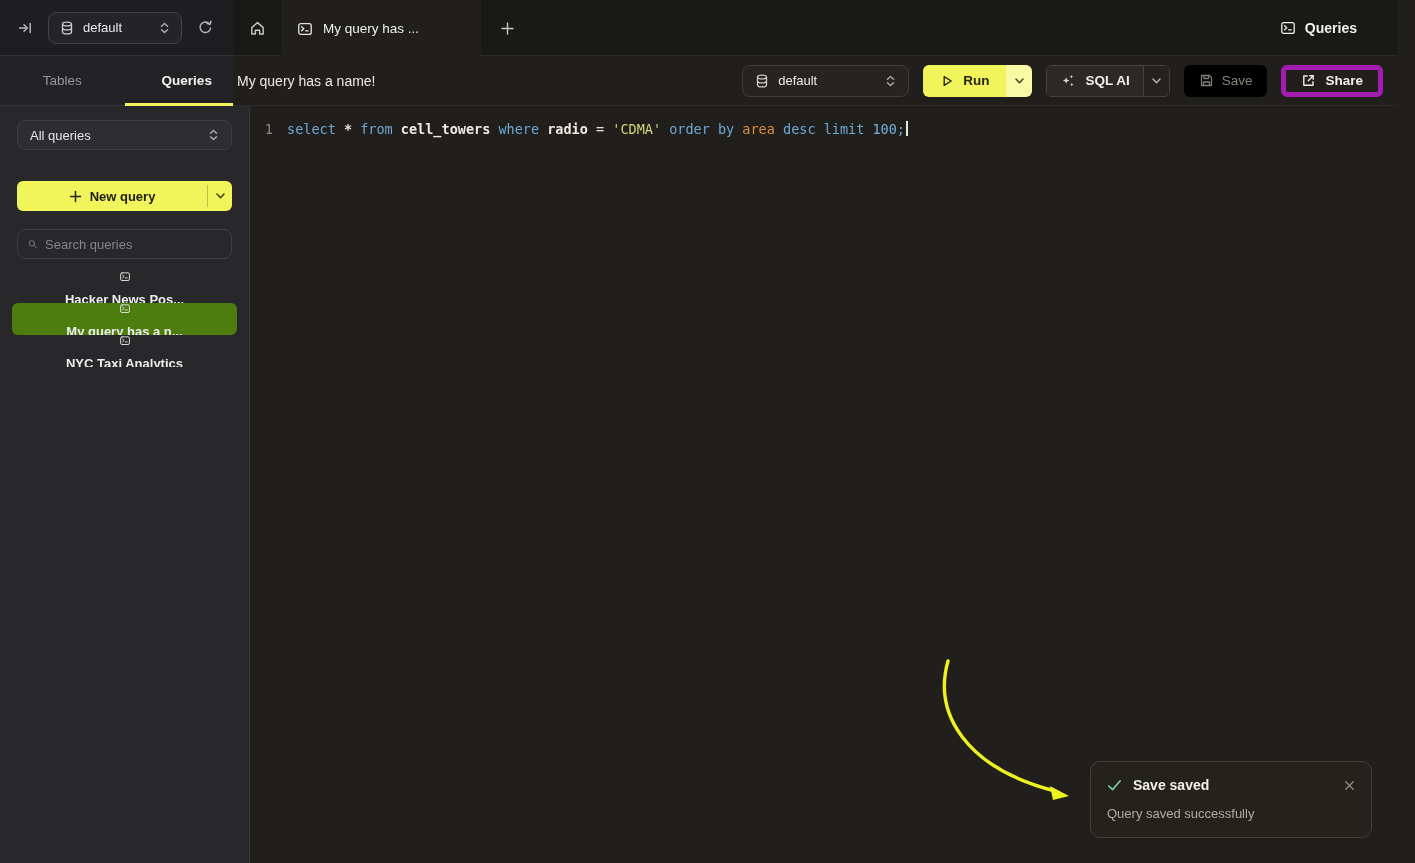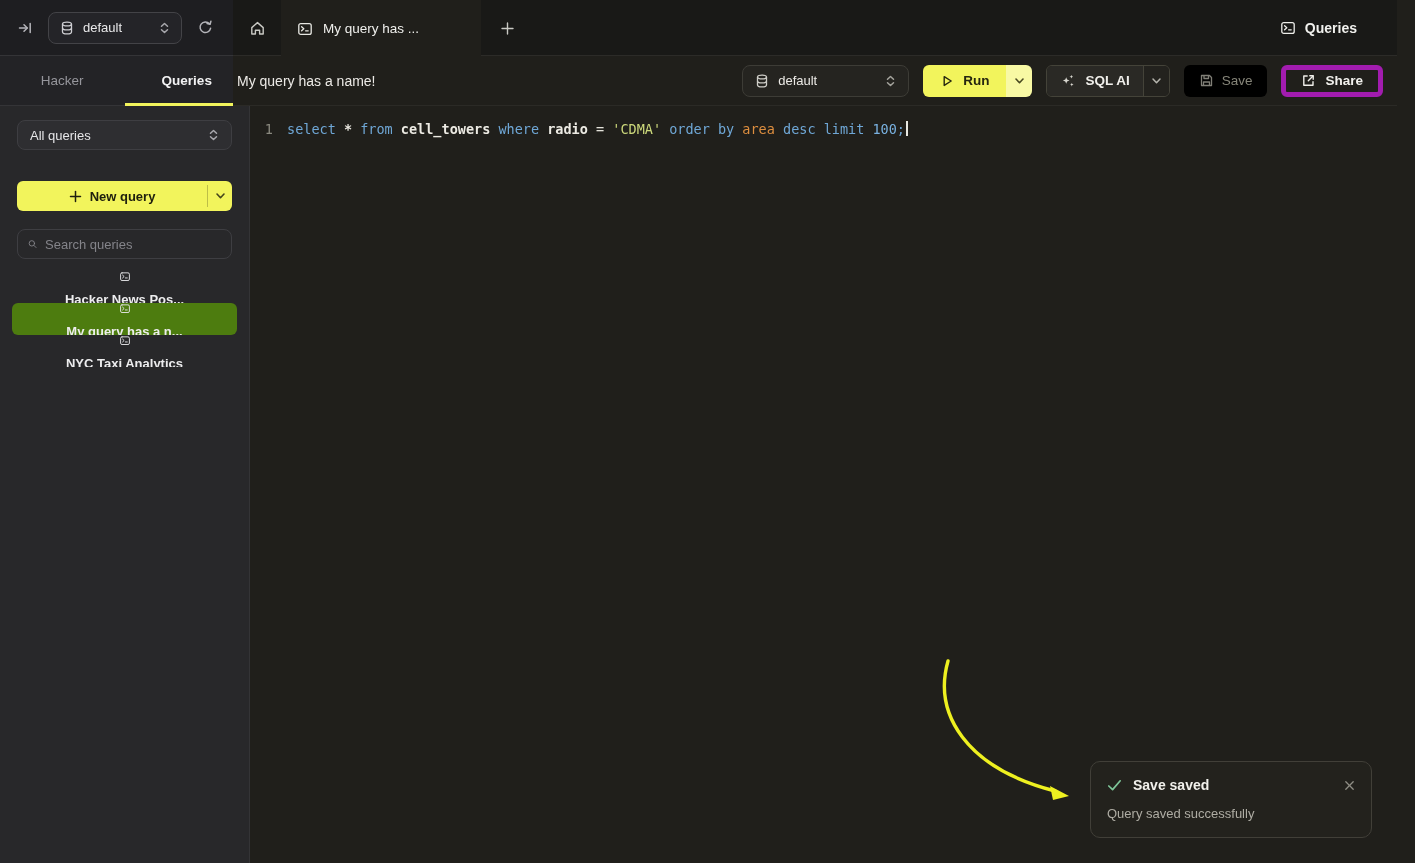--- a/index.html
+++ b/index.html
@@ -149,21 +149,21 @@
       <div class="icon-btn">
         <svg width="15" height="15" viewBox="0 0 15 15" fill="none" stroke="#b5b5ba" stroke-width="1.5" stroke-linecap="round">
           <path d="M12.6,8.2 a5.3,5.3 0 1 1 -1.2,-4.4"></path>
             <polyline points="12.9,1.3 12.1,4.3 9.1,3.6" stroke-linejoin="round"></polyline>
         </svg>
       </div>
     </div>
 
     <div class="sb-tabs">
       <div class="sb-tab">
-        <span>Hacker</span>
+        <span>Tables</span>
       </div>
       <div class="sb-tab active">
         <span>Queries</span>
       </div>
     </div>
 
     <div class="sb-body">
       <div class="all-queries">
         <span class="lbl">All queries</span>
         <svg class="chev" width="11" height="12" viewBox="0 0 11 12" fill="none" stroke="#a8a8ad" stroke-width="1.5" stroke-linecap="round" stroke-linejoin="round">

